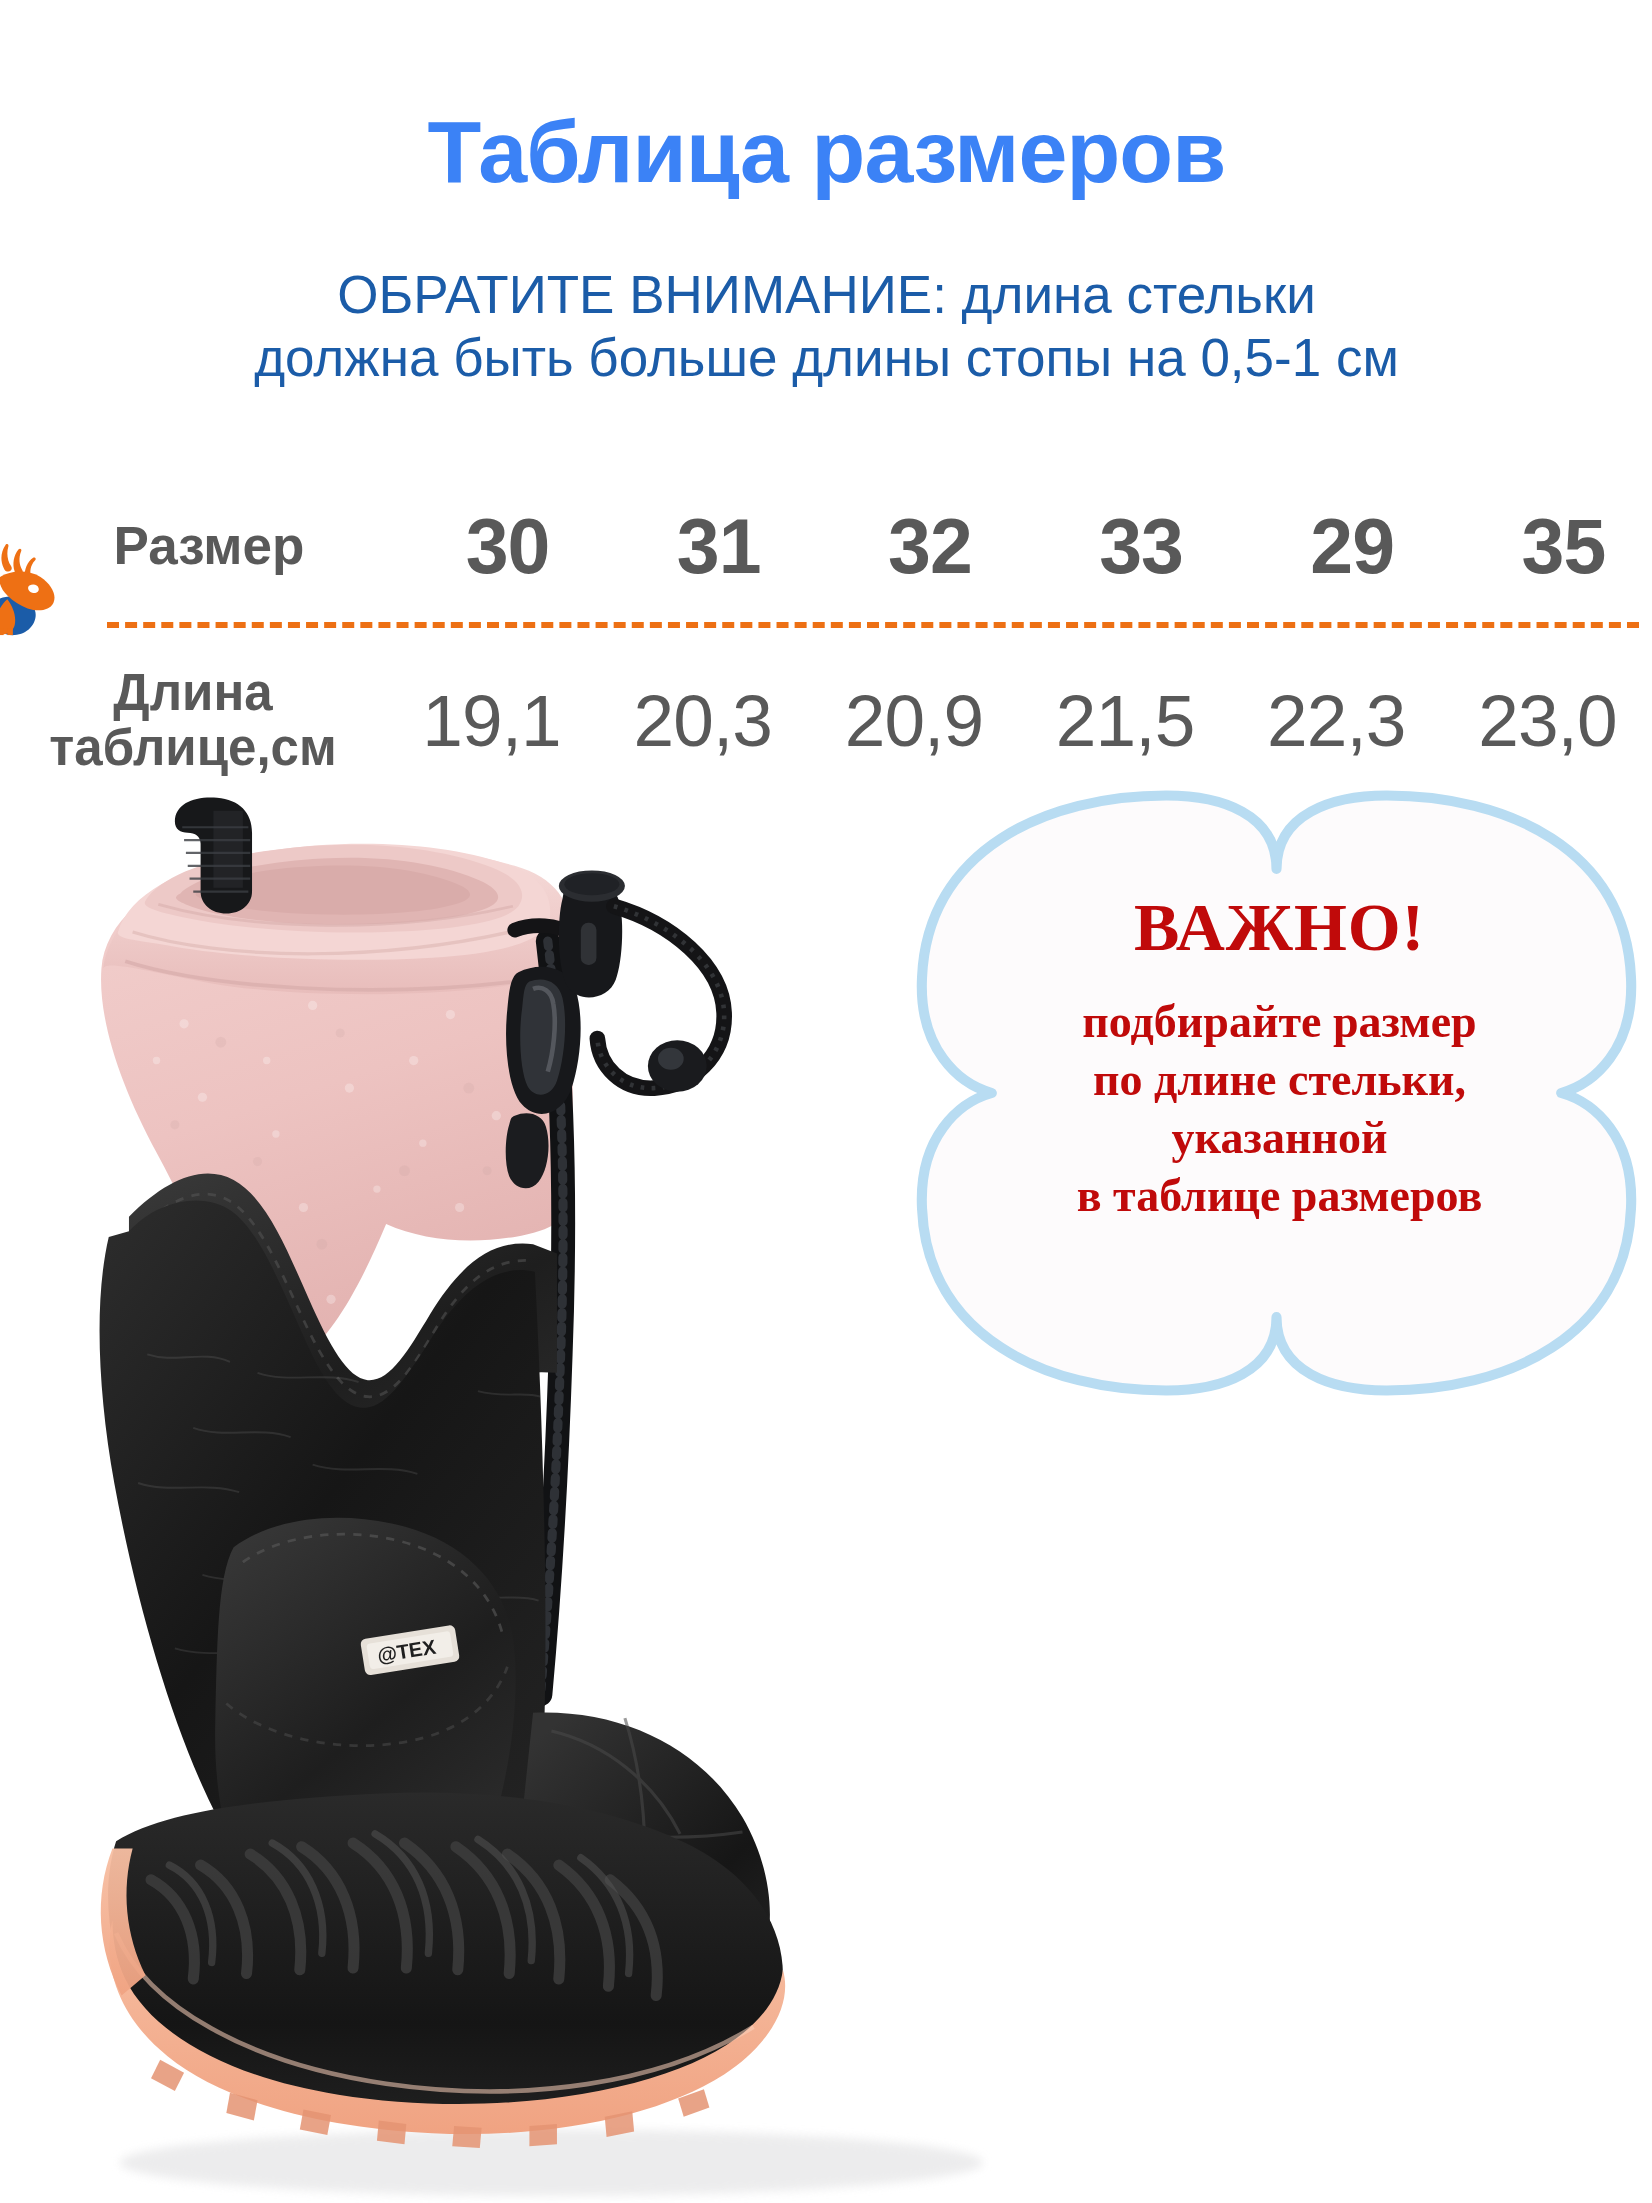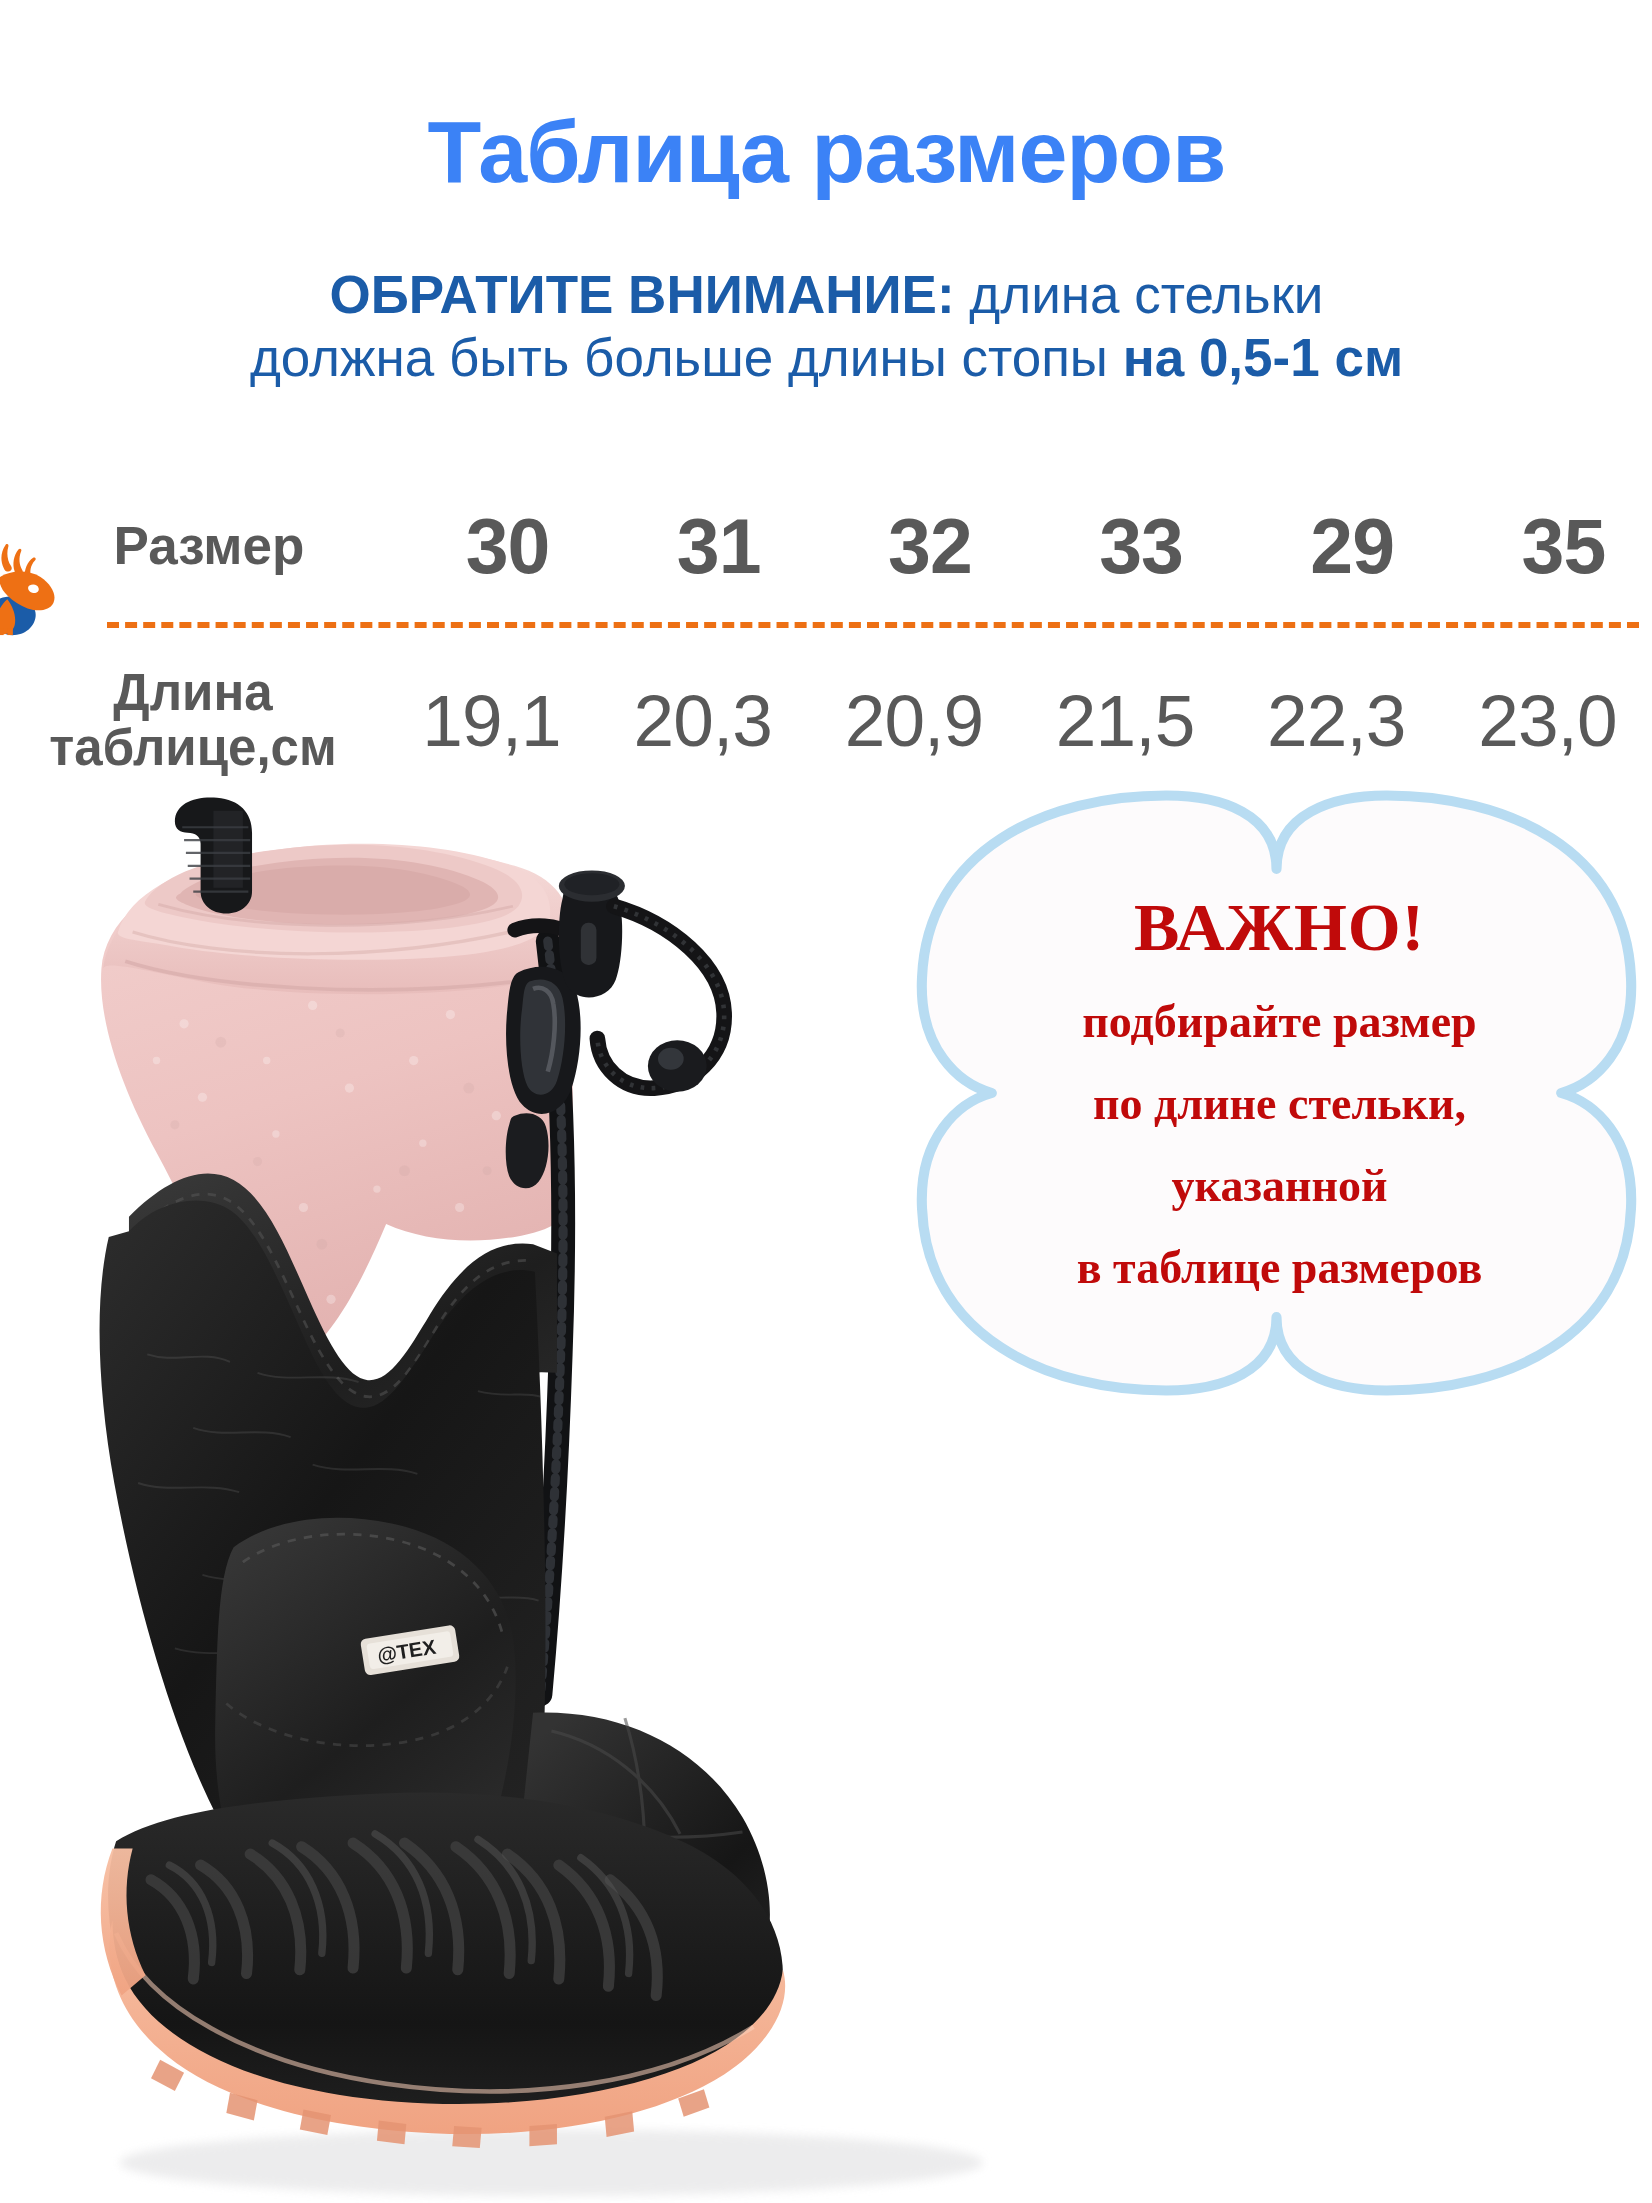--- a/index.html
+++ b/index.html
@@ -34,21 +34,21 @@
   .subtitle {
     position: absolute;
     top: 264px;
     left: 0;
     width: 1653px;
     text-align: center;
     font-size: 53px;
     color: #1B5CA8;
     line-height: 1.18;
   }
-  .subtitle .strong { font-weight: bold; margin-top: 24px; }
+  .subtitle .strong { font-weight: normal; margin-top: 24px; }
   .subtitle-line { display: block; white-space: nowrap; }
 
   
   .logo {
     position: absolute;
     left: -13px;
     top: 544px;
     width: 72px;
     height: 92px;
   }
@@ -150,21 +150,21 @@
     font-weight: bold;
     line-height: 1.02;
     margin-bottom: 31px;
     letter-spacing: 0.9px;
   }
   .callout-body {
     font-size: 46px;
     font-weight: bold;
     line-height: 1.26;
   }
-  .callout-body span { display: block; white-space: nowrap; margin-top: 24px; }
+  .callout-body span { display: block; white-space: nowrap; }
 </style>
 </head>
 <body>
 
 <div class="title">Таблица размеров</div>
 
 <div class="subtitle">
   <span class="subtitle-line"><span class="strong">ОБРАТИТЕ ВНИМАНИЕ:</span><span> длина стельки</span></span>
   <span class="subtitle-line"><span>должна быть больше длины стопы </span><span class="strong">на 0,5-1 см</span></span>
 </div>

